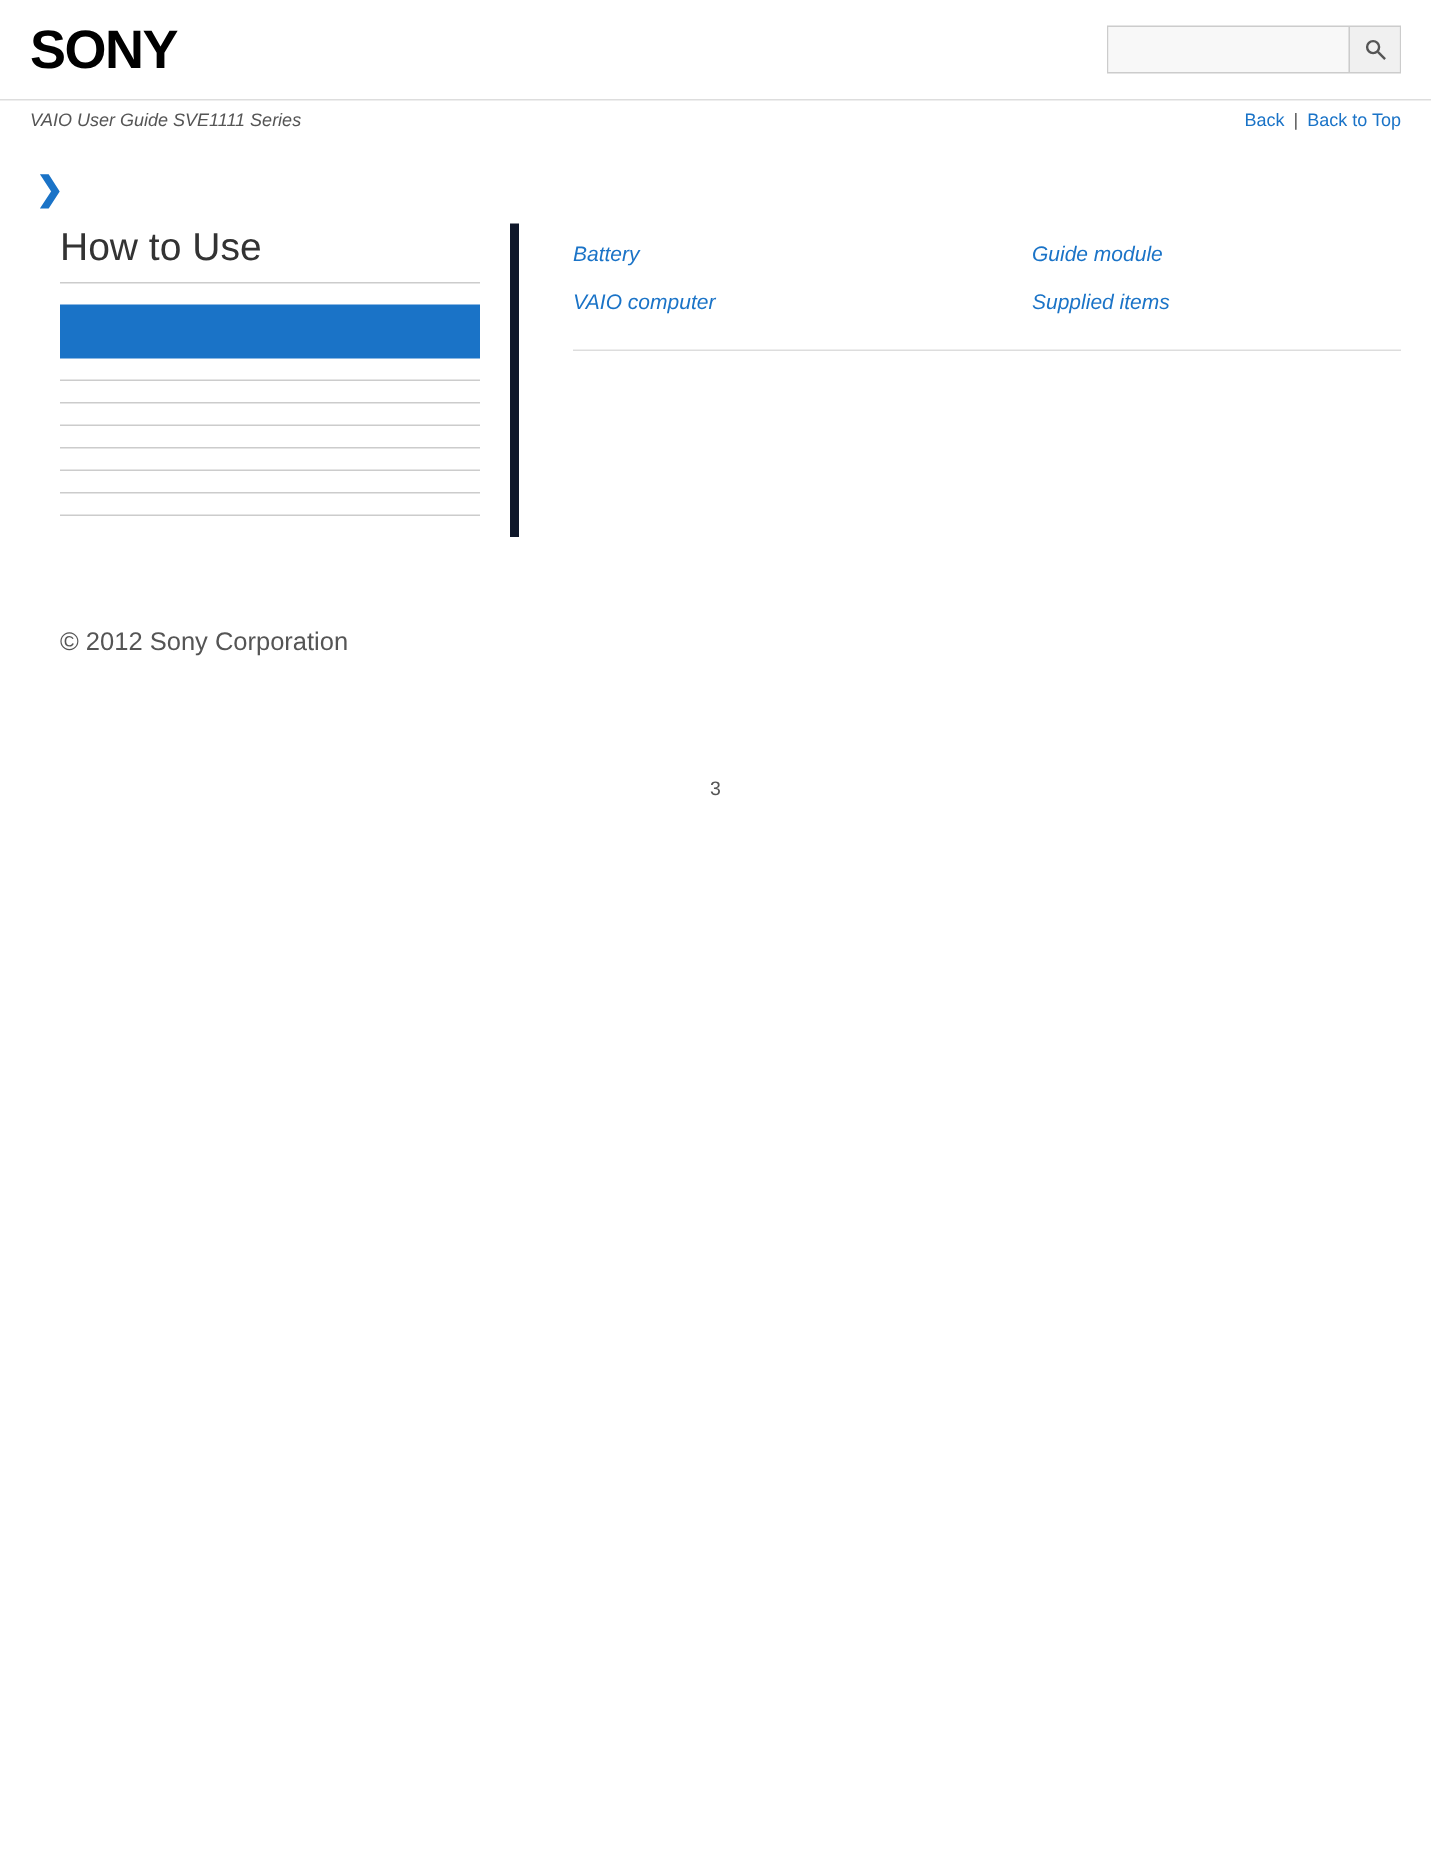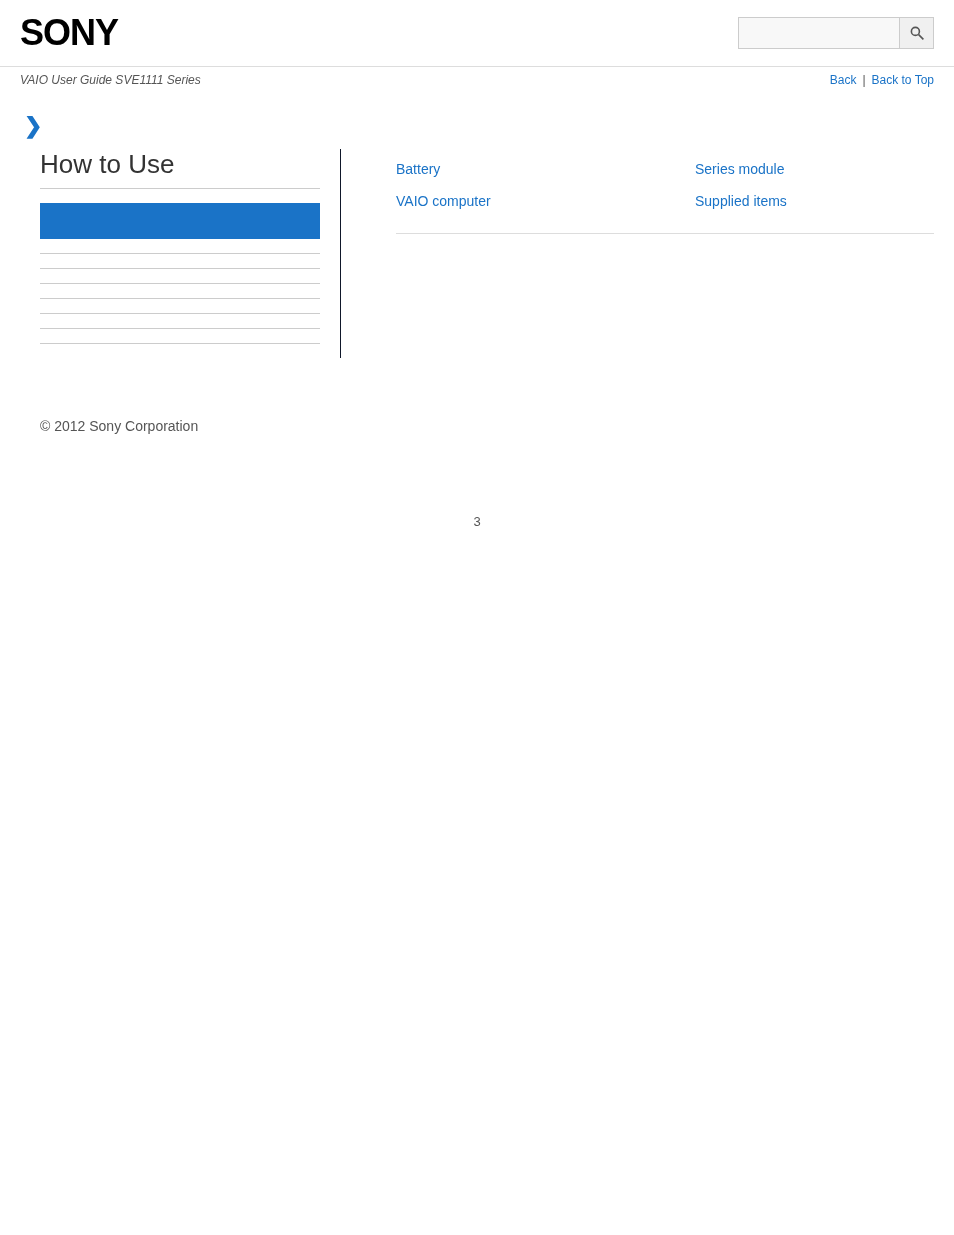--- a/index.html
+++ b/index.html
@@ -148,23 +148,24 @@
     .sidebar-line {
       border: none;
       border-top: 1px solid #cccccc;
       margin: 14px 0;
       width: 280px;
     }
 
     
     .right-links {
       flex: 1;
-      padding-left: 55px;
+      padding-left: 36px;
       padding-top: 4px;
-      border-left: 1px solid #0f172a;
+      border-left: 6px solid #0f172a;
+      font-style: italic;
     }
 
     .links-grid {
       display: grid;
       grid-template-columns: 1fr 1fr;
       gap: 0;
       column-gap: 60px;
     }
 
     .link-item {
@@ -173,21 +174,21 @@
       cursor: pointer;
       font-size: 14px;
       display: block;
       padding: 8px 0;
     }
 
     
     .footer {
       margin-top: 60px;
       padding: 0 20px;
-      font-size: 14px;
+      font-size: 17px;
       color: #555555;
     }
 
     
     .page-number {
       text-align: center;
       font-size: 13px;
       color: #555555;
       margin-top: 60px;
       padding-bottom: 20px;
@@ -247,21 +248,21 @@
 
     <div class="right-links">
       <div class="links-grid">
 
         <div>
           <a class="link-item">Battery</a>
           <a class="link-item">VAIO computer</a>
         </div>
 
         <div>
-          <a class="link-item">Series module</a>
+          <a class="link-item">Guide module</a>
           <a class="link-item">Supplied items</a>
         </div>
       </div>
       <hr class="horizontal-rule" style="margin-top: 16px;">
     </div>
 
   </div>
 
   
   <div class="footer">

